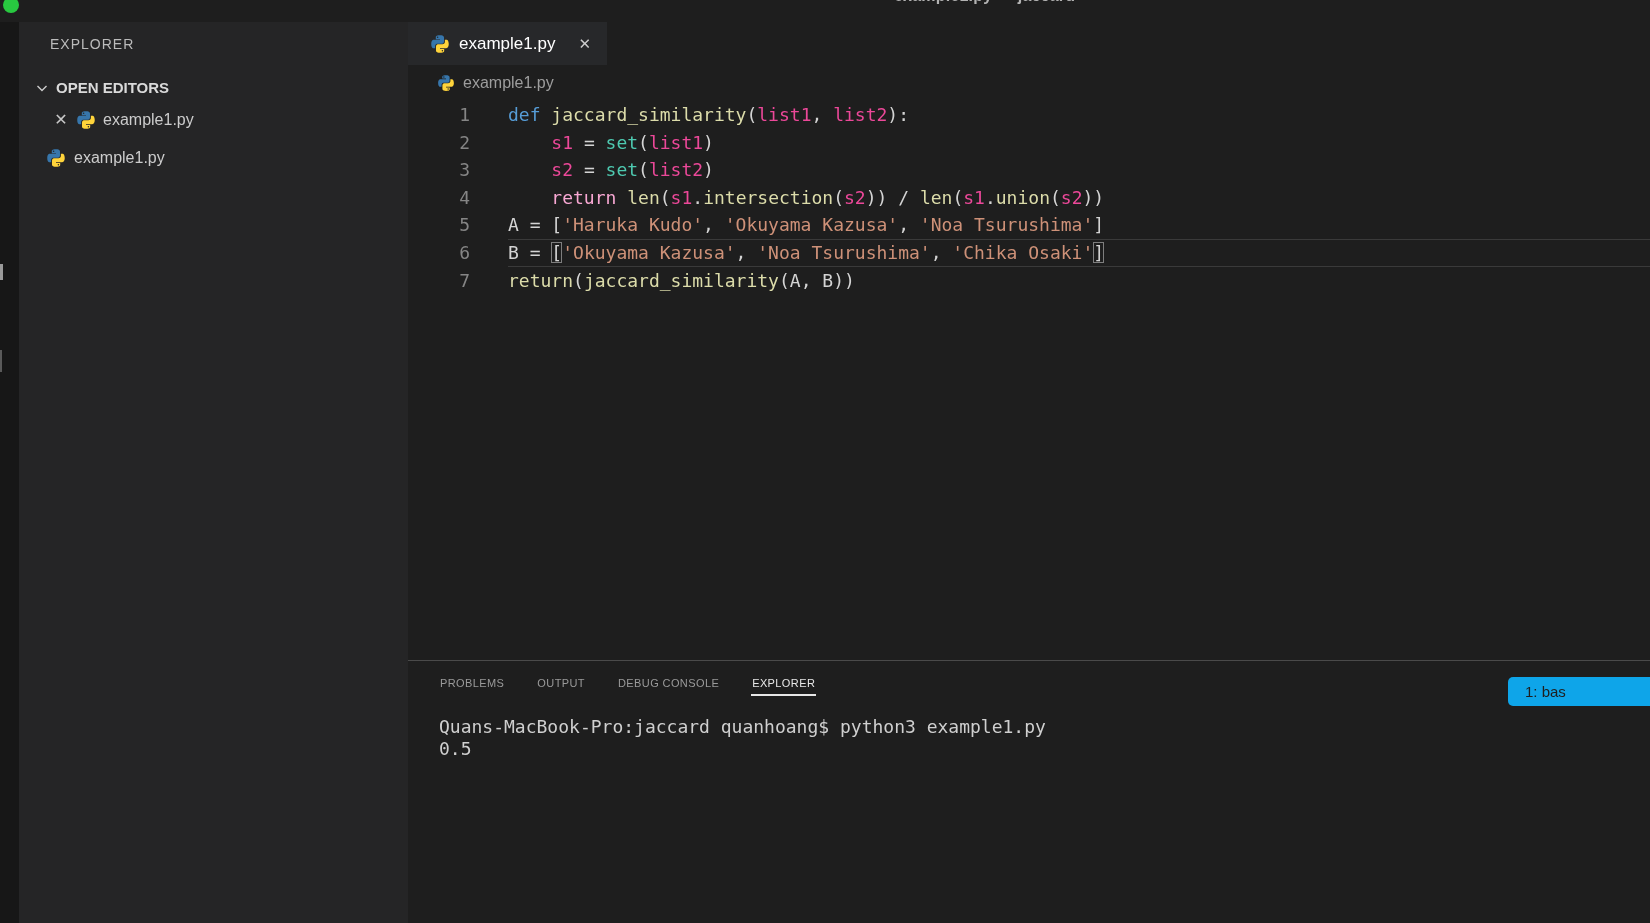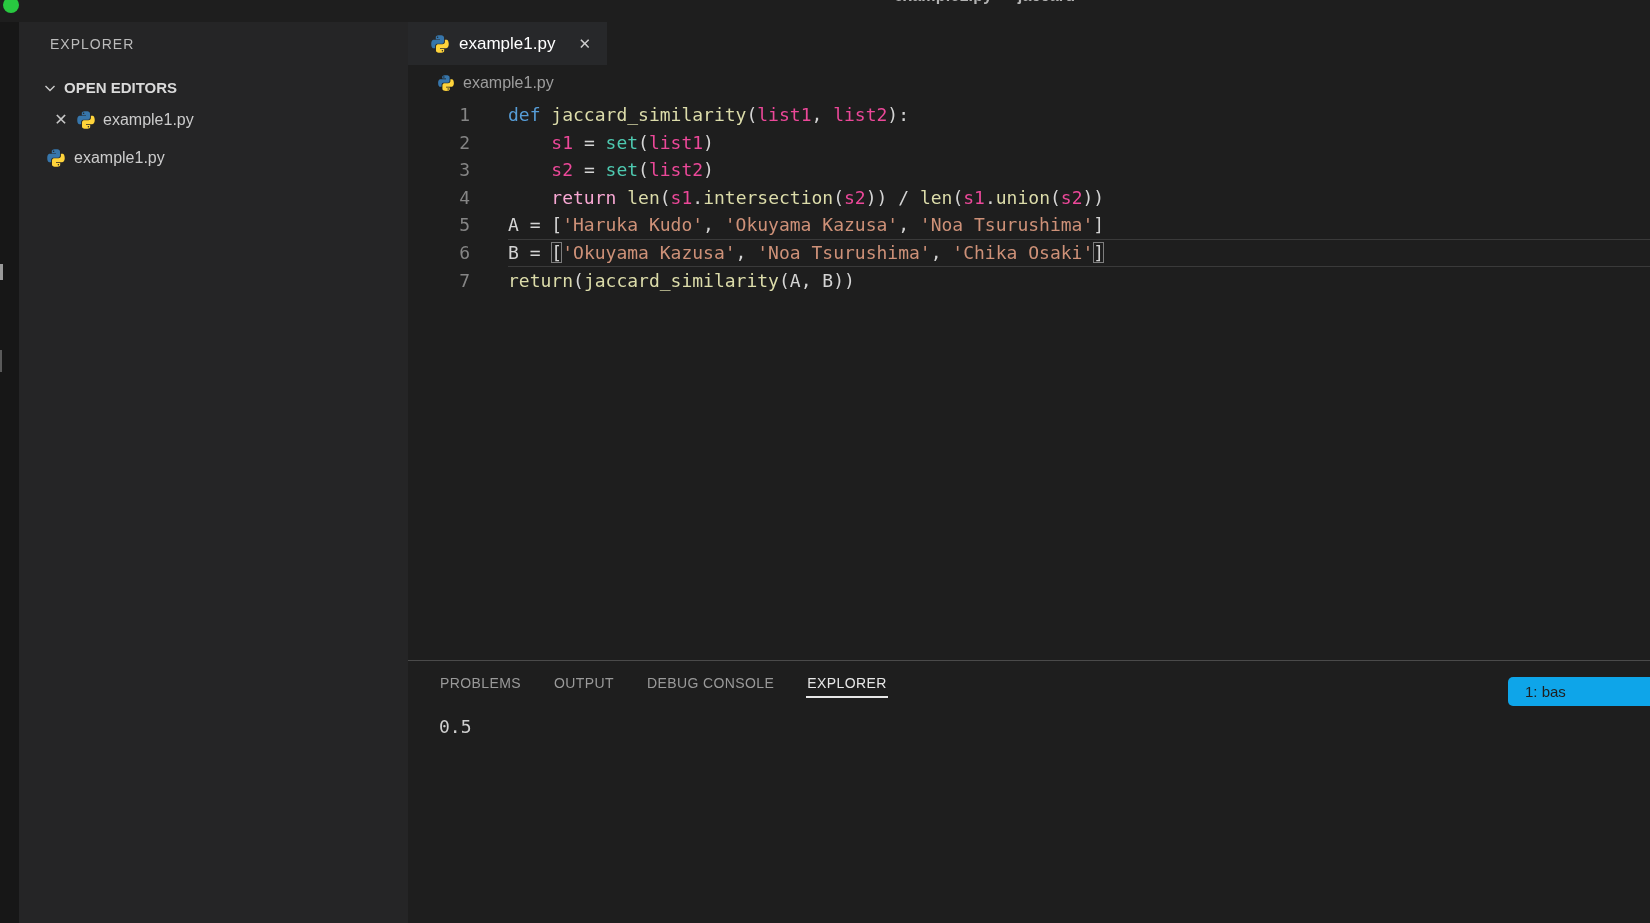--- a/index.html
+++ b/index.html
@@ -13,21 +13,21 @@
   .title-text{display:block;margin-top:-13px;font-size:16px;font-weight:600;color:#b3b3b3;white-space:nowrap;letter-spacing:.2px;}
 
   
   .activity-strip{position:absolute;left:0;top:0;width:19px;height:923px;background:#171717;z-index:2;}
   .sliver1{position:absolute;left:0;top:264px;width:3px;height:16px;background:#9a9a9a;}
   .sliver2{position:absolute;left:0;top:350px;width:2px;height:22px;background:#5a5a5a;}
 
   
   .sidebar{position:absolute;left:19px;top:22px;width:389px;height:901px;background:#252526;box-sizing:border-box;}
   .explorer-title{margin-top:10px;height:24px;line-height:24px;padding-left:31px;font-size:14px;color:#bbbbbb;letter-spacing:1px;}
-  .section-header{display:flex;align-items:center;height:31px;padding-left:23px;gap:6px;font-weight:bold;font-size:15px;color:#dadada;cursor:pointer;}
+  .section-header{display:flex;align-items:center;height:31px;padding-left:15px;gap:6px;font-weight:bold;font-size:15px;color:#dadada;cursor:pointer;}
   .section-header.first{margin-top:16px;}
   .chev{flex:0 0 16px;width:16px;height:16px;}
   .row-item{display:flex;align-items:center;height:34px;gap:7px;font-size:16px;color:#cccccc;cursor:pointer;}
   .open-ed{padding-left:34px;}
   .tree-it{padding-left:27px;gap:8px;margin-top:4px;}
   .close-x{font-size:16px;color:#c8c8c8;width:16px;text-align:center;line-height:16px;}
   .pyicon{width:20px;height:20px;flex:0 0 20px;}
   .pyicon svg{width:20px;height:20px;display:block;}
   .pyicon.small,.pyicon.small svg{width:18px;height:18px;flex-basis:18px;}
 
@@ -46,21 +46,21 @@
   .tk-ctrl{color:#f9a8d4;}
   .tk-fn{color:#dcdcaa;}
   .tk-cls{color:#4ec9b0;}
   .tk-var{color:#ec4899;}
   .tk-str{color:#ce9178;}
   .tk-def{color:#d4d4d4;}
   .tk-brkt{color:#d4d4d4;box-shadow:inset 0 0 0 1px #7e7e7e;}
 
   
   .panel{position:absolute;left:408px;top:660px;width:1242px;height:263px;background:#1e1e1e;border-top:1px solid #4a4a4a;box-sizing:border-box;}
-  .panel-tabs{display:flex;gap:31px;padding-left:31px;height:46px;align-items:center;font-size:14px;letter-spacing:.4px;color:#9a9a9a;}
+  .panel-tabs{display:flex;gap:31px;padding-left:31px;height:46px;align-items:center;font-size:11px;letter-spacing:.4px;color:#9a9a9a;}
   .panel-tab{position:relative;padding:6px 1px 9px;cursor:pointer;}
   .panel-tab.active{color:#e7e7e7;}
   .panel-tab.active::after{content:"";position:absolute;left:0;right:0;bottom:2px;height:2px;background:#e7e7e7;}
   .shell-select{position:absolute;right:0;top:16px;width:142px;height:29px;background:#0ea5e9;color:#1f1f1f;border-radius:5px 0 0 5px;display:flex;align-items:center;padding-left:17px;box-sizing:border-box;font-size:15px;cursor:pointer;}
   .terminal{padding:9px 0 0 31px;font-family:"DejaVu Sans Mono",monospace;font-size:18px;line-height:21.8px;color:#cfcfcf;}
   .terminal-line{white-space:pre;}
   .cursor-box{display:inline-block;width:10px;height:17px;border:1.5px solid #cfcfcf;vertical-align:text-bottom;margin-left:1px;}
 </style>
 </head>
 <body>
@@ -174,17 +174,18 @@
       <div class="panel-tab">OUTPUT</div>
       <div class="panel-tab">DEBUG CONSOLE</div>
       <div class="panel-tab active">EXPLORER</div>
     </div>
 
     <div class="shell-select">
       <span>1: bas</span>
     </div>
 
     <div class="terminal">
+        <div class="terminal-line">Quans-MacBook-Pro:jaccard quanhoang$ python3 example1.py</div>
         <div class="terminal-line">0.5</div>
       </div>
   </section>
 
 </div>
 
 </body></html>

